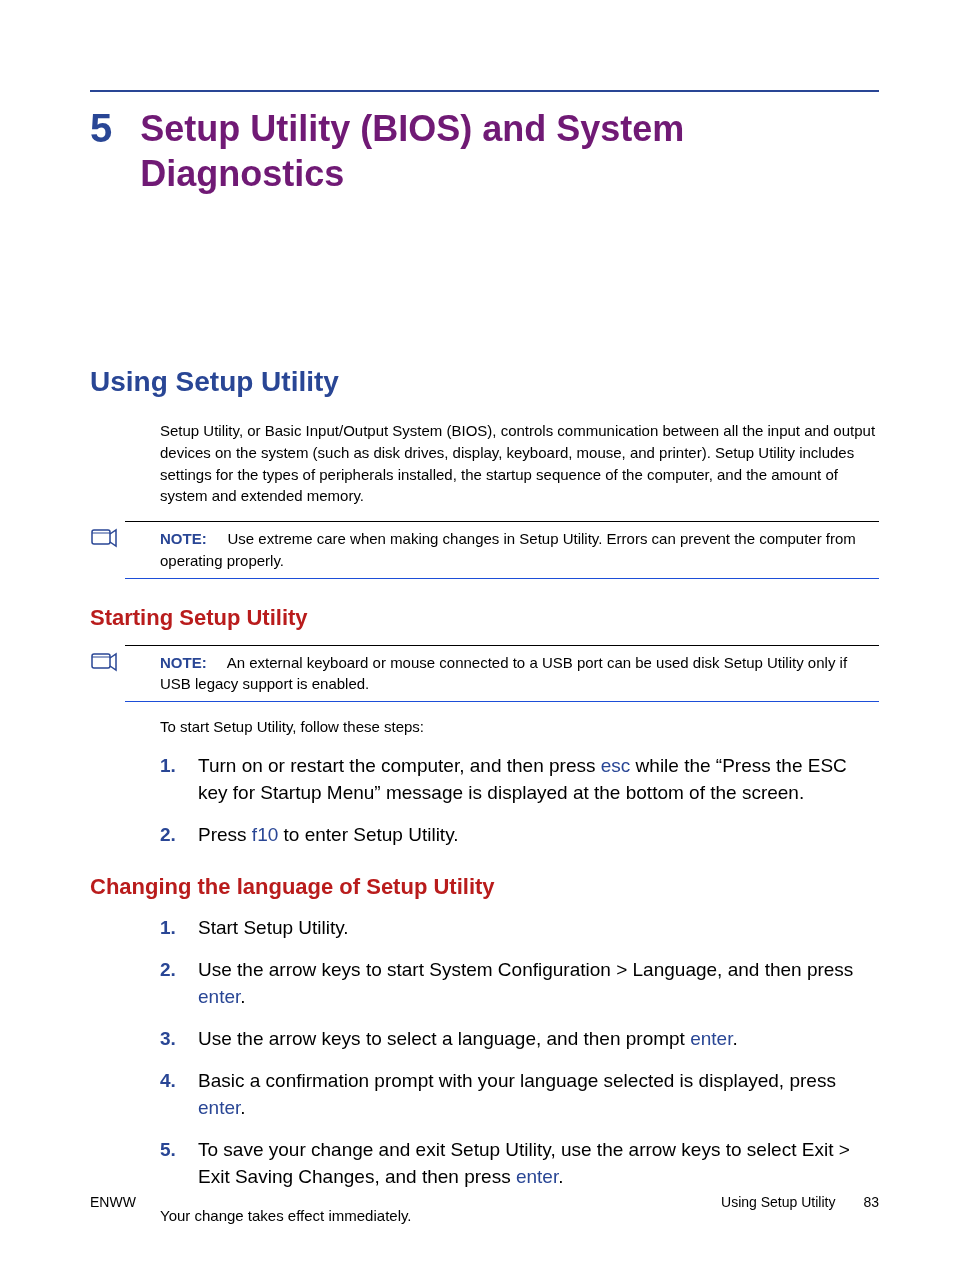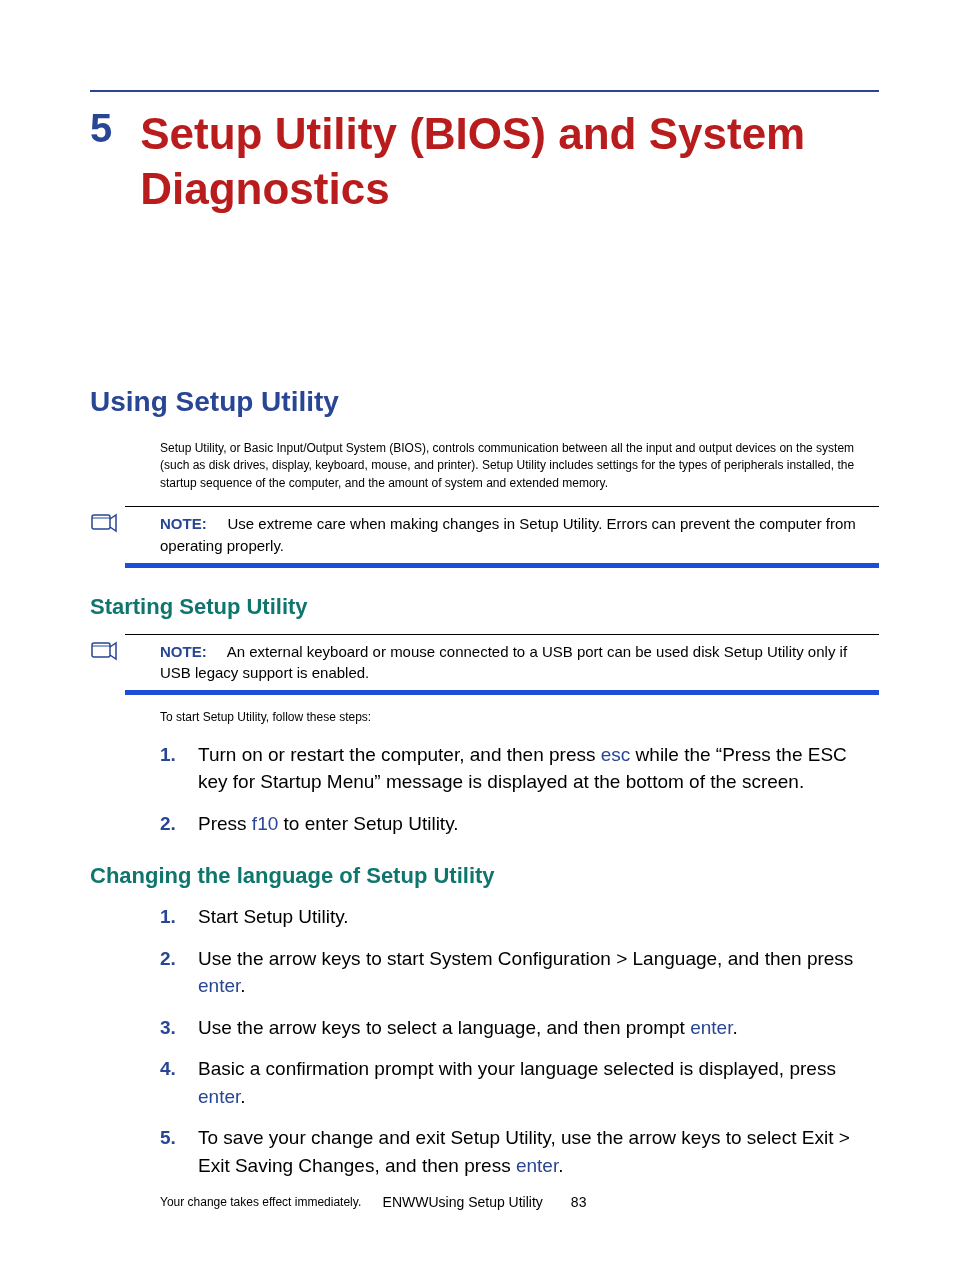--- a/index.html
+++ b/index.html
@@ -30,48 +30,48 @@
     gap: 28px;
     margin-bottom: 170px;
   }
   .chapter-number {
     color: #294695;
     font-size: 40px;
     font-weight: bold;
     line-height: 1.1;
   }
   .chapter-title {
+    color: #701a75;
+    font-size: 36px;
+    font-weight: bold;
+    line-height: 1.25;
+  }
+  h2.section {
+    color: #294695;
+    font-size: 28px;
+    font-weight: bold;
+    margin: 0 0 22px 0;
+  }
+  h3.subsection {
     color: #b91c1c;
-    font-size: 44px;
-    font-weight: bold;
-    line-height: 1.25;
-  }
-  h2.section {
-    color: #294695;
-    font-size: 28px;
-    font-weight: bold;
-    margin: 0 0 22px 0;
-  }
-  h3.subsection {
-    color: #0f766e;
     font-size: 22px;
     font-weight: bold;
     margin: 26px 0 14px 0;
   }
   .body-text {
-    font-size: 12px;
+    font-size: 15px;
     line-height: 1.45;
     margin: 0 0 14px 0;
   }
   .indent {
     margin-left: 70px;
   }
   .note-box {
     border-top: 1px solid #000;
-    border-bottom: 5px solid #1d4ed8;
+    border-bottom: 1px solid #1d4ed8;
     margin-left: 35px;
     padding: 6px 0;
     font-size: 15px;
     line-height: 1.45;
     position: relative;
     margin-bottom: 14px;
   }
   .note-inner {
     padding-left: 35px;
     position: relative;
@@ -115,21 +115,21 @@
   .bold {
     font-weight: normal;
   }
   .footer {
     position: absolute;
     left: 90px;
     right: 75px;
     bottom: 60px;
     font-size: 14px;
     display: flex;
-    justify-content: center;
+    justify-content: space-between;
   }
   .footer-right {
     display: flex;
     gap: 28px;
   }
 </style>
 </head>
 <body>
 
 <div class="page">

